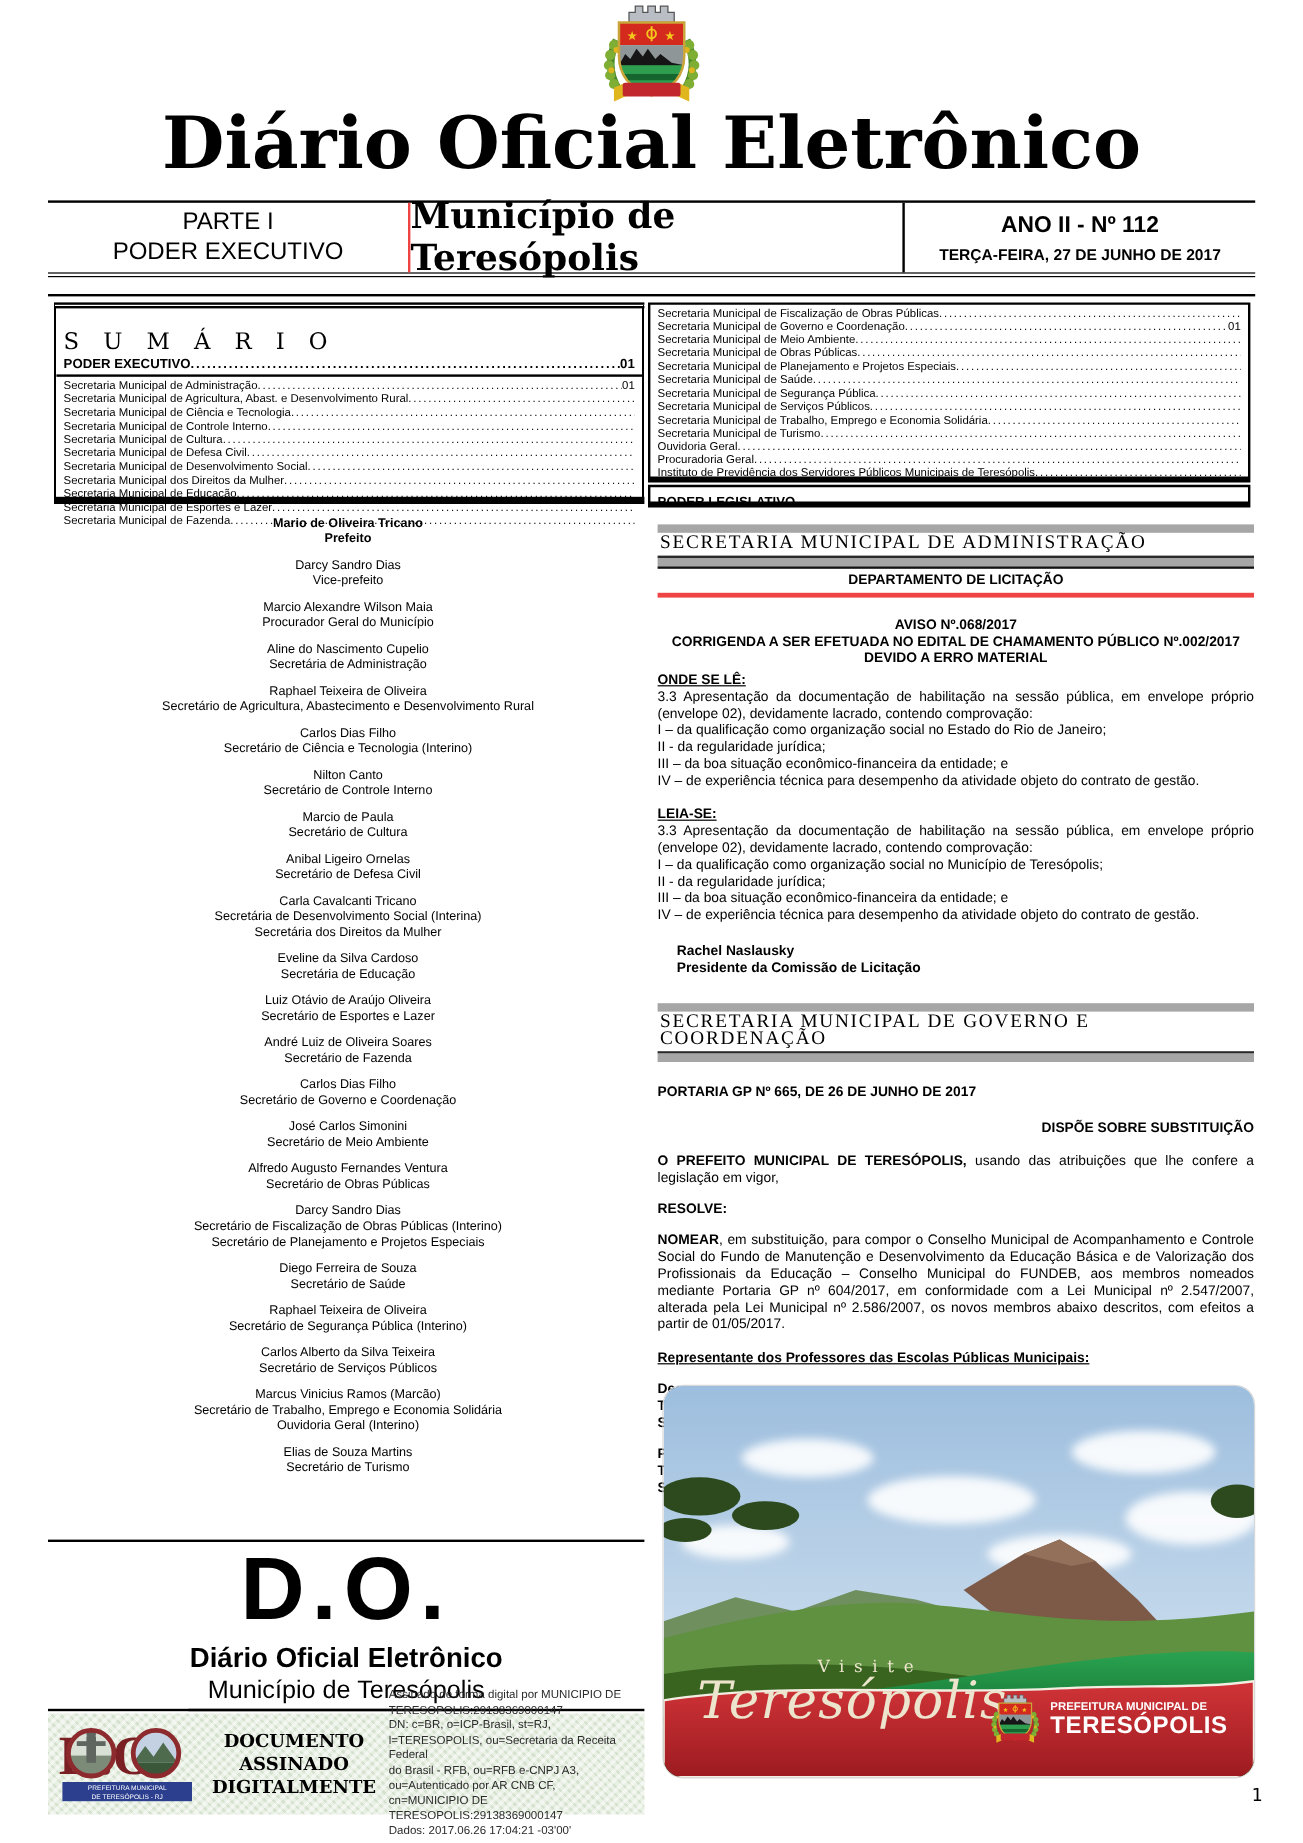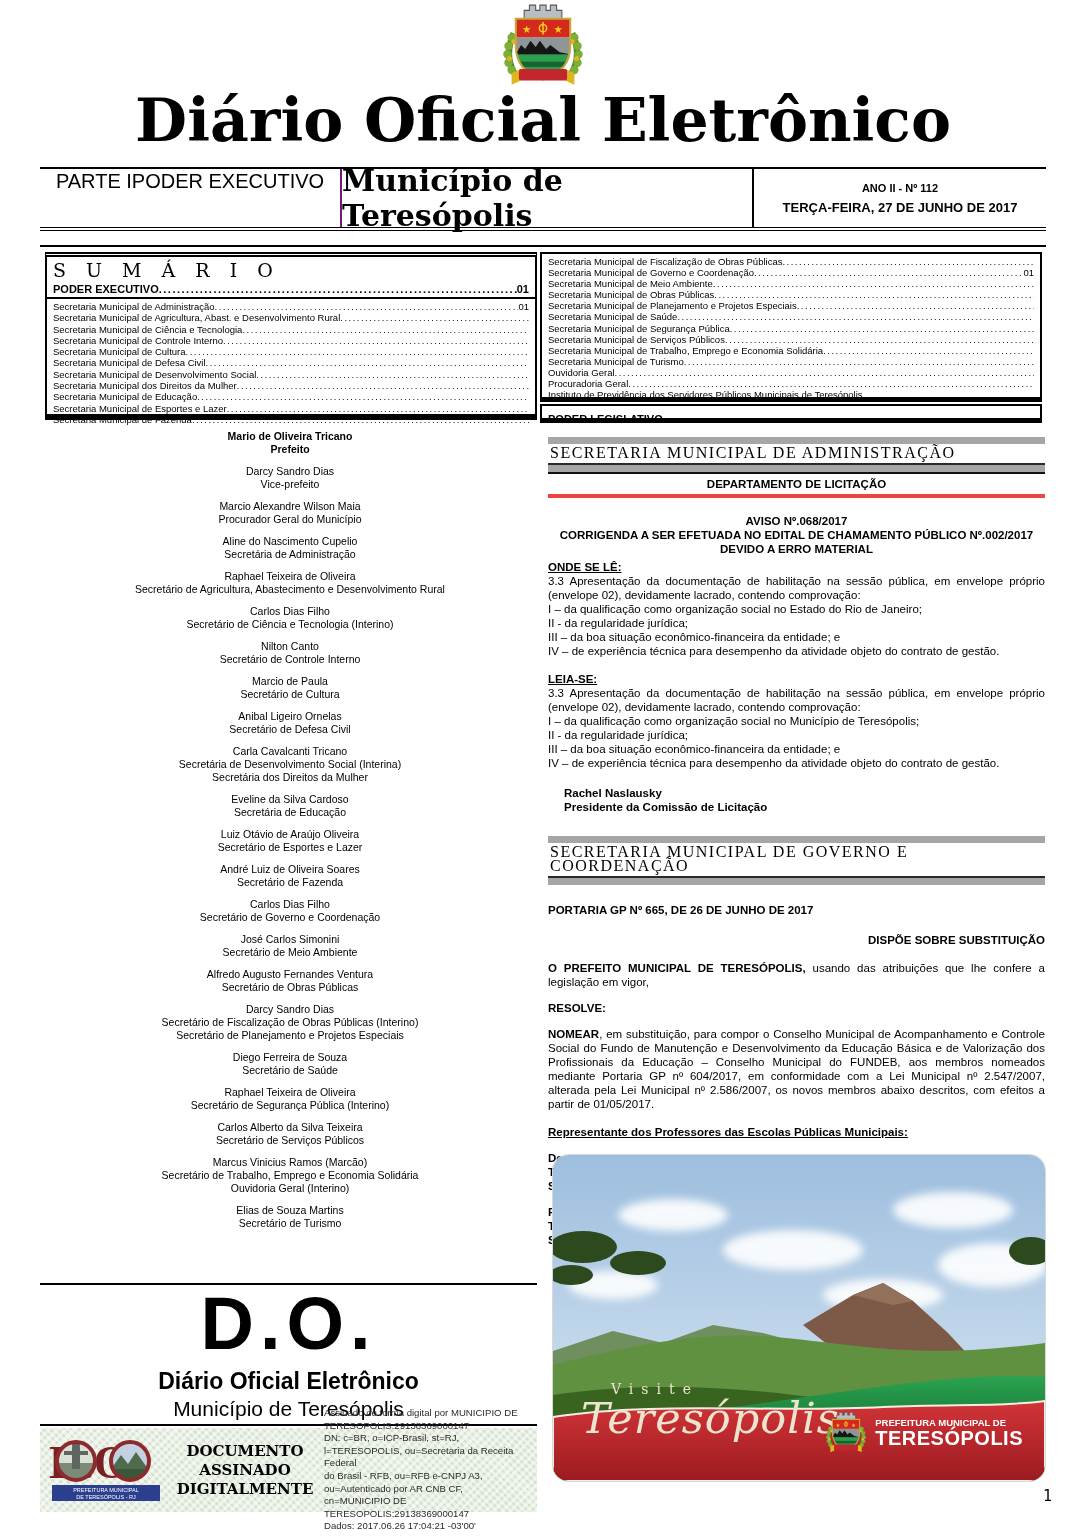--- a/index.html
+++ b/index.html
@@ -6,37 +6,37 @@
   body{width:1086px;height:1536px;background:#ffffff;position:relative;overflow:hidden;
        font-family:"Liberation Sans",sans-serif;color:#000;}
   .abs{position:absolute;}
 
   
   .crest{position:absolute;left:501px;top:2px;}
   .masthead{position:absolute;top:84px;left:20px;width:1046px;text-align:center;
     font-family:"DejaVu Serif",serif;font-weight:bold;font-size:60px;letter-spacing:0px;line-height:72px;}
   .band{position:absolute;top:167px;left:40px;width:1006px;height:58px;border-top:2px solid #000;
     border-bottom:4px double #000;display:flex;box-sizing:content-box;}
-  .band-left{width:300px;border-right:2px solid #701a75;display:flex;flex-direction:row;justify-content:center;
+  .band-left{width:300px;border-right:2px solid #ef4444;display:flex;flex-direction:column;justify-content:center;
     text-align:center;font-size:20px;line-height:25px;}
   .band-center{flex:1;border-right:2px solid #000;display:flex;align-items:center;justify-content:center;
     font-family:"DejaVu Serif",serif;font-weight:bold;font-size:30px;}
   .band-right{width:292px;display:flex;flex-direction:column;justify-content:center;text-align:center;
     font-weight:bold;gap:6px;}
-  .edition{font-size:11px;text-align:center;}
+  .edition{font-size:19px;text-align:center;}
   .issue-date{font-size:13px;}
   .chain{position:absolute;top:231px;left:40px;width:1006px;display:flex;align-items:center;height:8px;}
   .chain-seg{flex:1;height:6px;background-image:radial-gradient(circle,#3c3c3c 1.1px,rgba(0,0,0,0) 1.3px);
     background-size:5px 6px;background-position:center;}
   .chain-label{font-size:8px;font-weight:bold;padding:0 8px;white-space:nowrap;}
   .rule-under-chain{position:absolute;top:245px;left:40px;width:1006px;border-top:2px solid #000;}
 
   
   .sum-left{position:absolute;left:45px;top:252px;width:492px;height:168px;box-sizing:border-box;
-    border:2px solid #000;border-top:5px double #000;border-bottom:6px solid #000;padding:1px 6px 0;}
+    border:2px solid #000;border-top:5px double #000;border-bottom:6px solid #000;padding:16px 6px 0;}
   .sum-title{font-family:"DejaVu Serif",serif;font-size:19px;letter-spacing:7px;line-height:24px;}
   .sum-pe-row{display:flex;align-items:baseline;font-weight:bold;font-size:11px;line-height:14px;}
   .sum-rule{border-top:2.5px solid #000;margin:1px -6px 2px;}
   .sum-item{display:flex;align-items:baseline;font-size:9.5px;line-height:11.3px;}
   .s-label{white-space:nowrap;}
   .s-dots{flex:1;overflow:hidden;white-space:nowrap;letter-spacing:1.5px;}
   .s-dots::after{content:"......................................................................................................................................................................................................";}
   .s-page{white-space:nowrap;}
   .sum-right{position:absolute;left:540px;top:252px;width:502px;height:150px;box-sizing:border-box;
     border:2px solid #000;border-bottom:5px solid #000;padding:2px 6px 0;}
@@ -69,21 +69,21 @@
   .portaria{font-weight:bold;}
   .dispoe{text-align:right;font-weight:bold;margin-top:16px;} .mt12{margin-top:12px;} .mt14{margin-top:14px;} .mt16{margin-top:16px;}
   .rep-heading{font-weight:bold;text-decoration:underline;margin-top:14px;}
   .gov-sig{text-align:center;font-weight:bold;margin-top:30px;}
 
   
   .card{position:absolute;left:553px;top:1155px;width:492px;height:326px;border-radius:16px;
     overflow:hidden;box-shadow:0 0 0 1px #d8d8d8;}
   .card svg{display:block;}
   .visite{position:absolute;left:28px;top:226px;color:#ece4cc;font-family:"DejaVu Serif",serif;}
-  .visite-small{font-size:14px;letter-spacing:8px;margin-left:30px;}
+  .visite-small{font-size:14px;letter-spacing:8px;margin-left:30px;text-align:center;}
   .visite-big{font-size:43px;font-style:italic;letter-spacing:1px;line-height:42px;}
   .pref{position:absolute;right:22px;top:256px;display:flex;align-items:center;gap:8px;color:#fff;}
   .pref-lines{display:flex;flex-direction:column;line-height:1.05;}
   .pref-l1{font-size:9.5px;font-weight:bold;}
   .pref-l2{font-size:20px;font-weight:bold;letter-spacing:0.5px;}
 
   
   .do-rule-top{position:absolute;top:1283px;left:40px;width:497px;border-top:2px solid #000;}
   .do-block{position:absolute;top:1288px;left:40px;width:497px;text-align:center;}
   .do-big{font-size:74px;font-weight:800;letter-spacing:6px;line-height:72px;}

